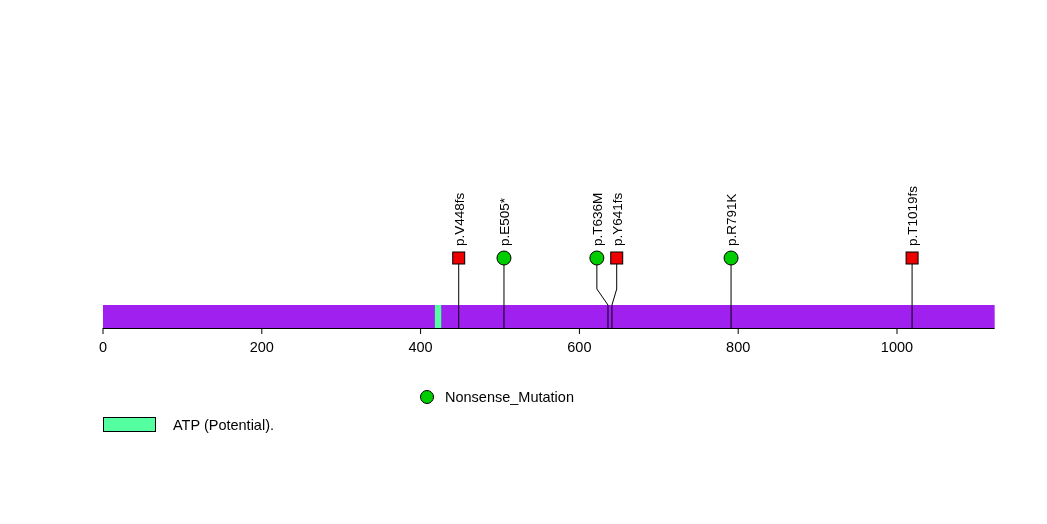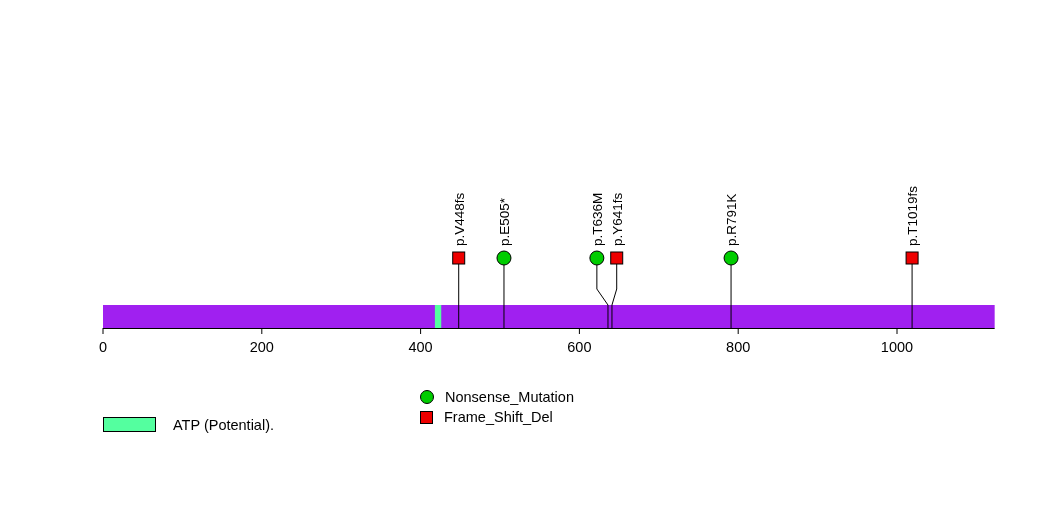--- a/index.html
+++ b/index.html
@@ -97,19 +97,15 @@
   <div class="legend-domain">
     <span class="domain-swatch" id="domain-swatch" style="background: rgb(84, 255, 159);"></span>
     <span class="legend-label">ATP (Potential).</span>
   </div>
 
   <div class="legend-mutations" id="legend-mutations">
       <div class="legend-row">
         <span class="glyph-circle" style="background: rgb(0, 205, 0);"></span>
         <span class="legend-label">Nonsense_Mutation</span>
       </div>
-      <div class="legend-row">
-        <span class="glyph-square" style="background: rgb(238, 0, 0);"></span>
-        <span class="legend-label">Frame_Shift_Del</span>
-      </div>
     </div>
 
 </div>
 
 </body></html>

